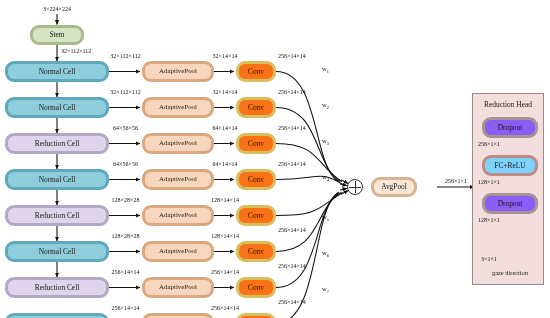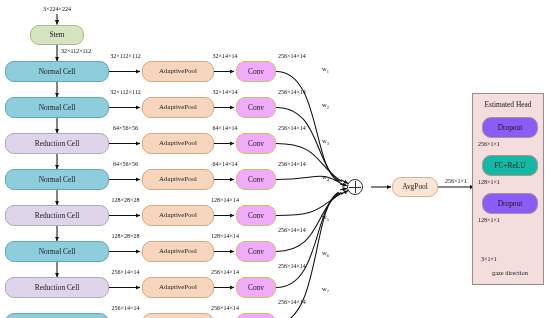--- a/index.html
+++ b/index.html
@@ -1,32 +1,32 @@
 <!DOCTYPE html>
 <html><head>
 <meta charset="utf-8">
 <style>
   html,body{margin:0;padding:0;background:#ffffff;}
   body{width:550px;height:318px;overflow:hidden;
        font-family:"Liberation Serif","DejaVu Serif",serif;color:#1a1a1a;}
   #root{position:relative;width:550px;height:318px;}
 
   .blk{position:absolute;box-sizing:border-box;display:flex;align-items:center;
-       justify-content:center;border:1px solid #0c4a6e;border-radius:9px;
+       justify-content:center;border:3px solid #0c4a6e;border-radius:9px;
        font-size:7.4px;line-height:1;white-space:nowrap;}
   .blk.sm{font-size:6.9px;}
 
   .cell-normal{background:#8ecddc;border-color:#5fa9bb;}
   .cell-reduct{background:#ded5ea;border-color:#b3a7c6;}
   .stem{background:#d7e4c2;border-color:#a7bb8a;}
   .pool{background:#f7d6bd;border-color:#d9a87f;}
-  .conv{background:#f0abfc;border-color:#d8bf5e;}
+  .conv{background:#f97316;border-color:#d8bf5e;}
   .avgpool{background:#fbe5d4;border-color:#d9b392;}
   .drop{background:#8b5cf6;border-color:#a69494;}
-  .fcblk{background:#14b8a6;border-color:#c08a86;border-radius:9px;}
+  .fcblk{background:#7dd3fc;border-color:#c08a86;border-radius:9px;}
 
   .lbl{position:absolute;font-size:6.0px;line-height:1;white-space:nowrap;color:#111;}
   .lbl.c{transform:translateX(-50%);}
   .wlbl{position:absolute;font-size:6.6px;line-height:1;white-space:nowrap;color:#111;}
   .wlbl sub{font-size:4.4px;}
 
   .panel{position:absolute;box-sizing:border-box;background:#f3dedd;
          border:1px solid #9a8c8c;}
   .ptitle{position:absolute;font-size:7.4px;white-space:nowrap;
           transform:translateX(-50%);}
@@ -175,25 +175,25 @@
       <div class="wlbl" style="left:322px;top:285.5px;">w<sub>7</sub></div>
       <div class="blk cell-normal" style="left:5px;top:313px;width:104px;height:21px;">Normal Cell</div>
       <div class="blk pool sm" style="left:142px;top:313px;width:72px;height:21px;">AdaptivePool</div>
       <div class="blk conv" style="left:236px;top:313px;width:40px;height:21px;">Conv</div>
       <div class="lbl c" style="left:125.5px;top:305px;">256×14×14</div>
       <div class="lbl c" style="left:225px;top:305px;">256×14×14</div>
     </div>
 
   <div class="sumnode" style="left:347px;top:179px;"></div>
 
-  <div class="blk avgpool" style="left:392px;top:177px;width:46px;height:20px;">AvgPool</div>
+  <div class="blk avgpool" style="left:371px;top:177px;width:46px;height:20px;">AvgPool</div>
   <div class="lbl c" style="left:456px;top:178px;">256×1×1</div>
 
   <div class="panel" style="left:472px;top:93px;width:72px;height:192px;"></div>
-  <div class="ptitle" style="left:508px;top:100px;">Estimated Head</div>
+  <div class="ptitle" style="left:508px;top:100px;">Reduction Head</div>
 
   <div class="blk drop" style="left:482px;top:117px;width:56px;height:21px;">Dropout</div>
   <div class="lbl" style="left:478px;top:141px;">256×1×1</div>
 
   <div class="blk fcblk" style="left:482px;top:155px;width:56px;height:21px;">FC+ReLU</div>
   <div class="lbl" style="left:478px;top:179px;">128×1×1</div>
 
   <div class="blk drop" style="left:482px;top:193px;width:56px;height:21px;">Dropout</div>
   <div class="lbl" style="left:478px;top:217px;">128×1×1</div>
 

